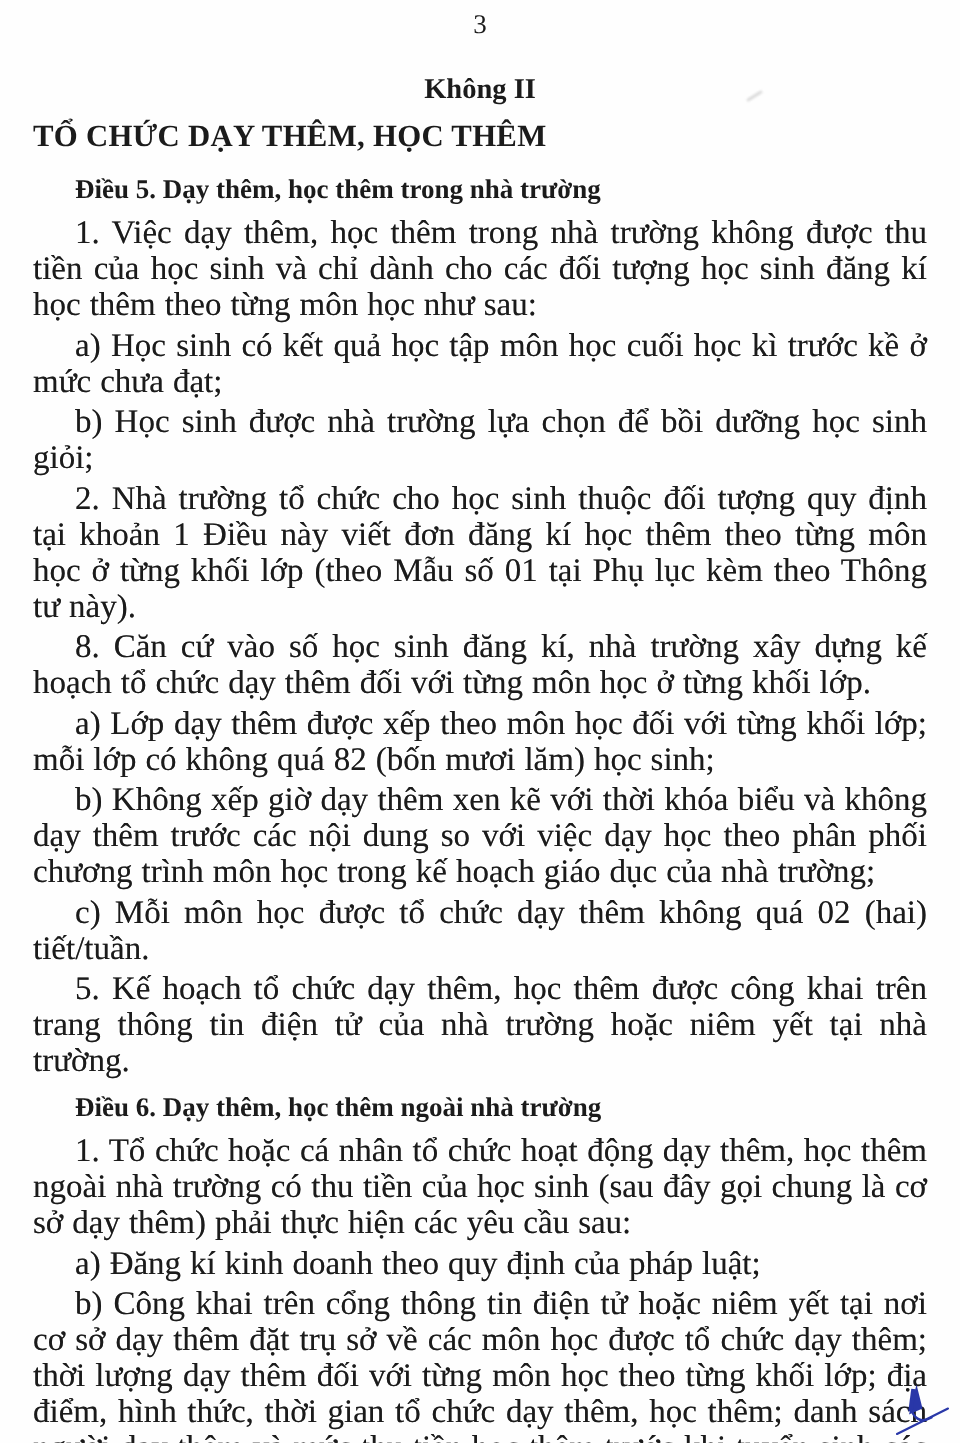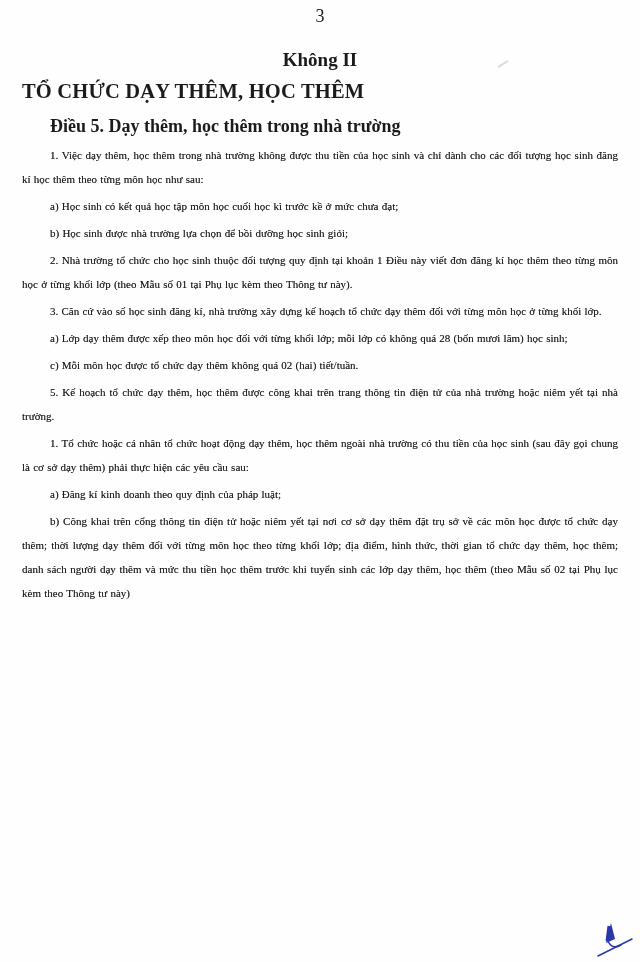--- a/index.html
+++ b/index.html
@@ -47,21 +47,21 @@
   }
   .article-heading {
     font-weight: bold;
     font-size: 18px;
     line-height: 24px;
     text-indent: 28px;
     margin: 7px 0 5px 0;
     text-align: left;
   }
   .para {
-    font-size: 11px;
+    font-size: 22px;
     line-height: 24px;
     text-align: justify;
     text-indent: 28px;
     margin: 0 0 3px 0;
     word-spacing: 0.5px;
     text-shadow: 0 0 0.4px rgba(20,20,20,0.55);
   }
   .smudge-mark {
     position: absolute;
     left: 497px;
@@ -89,24 +89,26 @@
   <div class="content">
     <div class="page-number">3</div>
     <div class="chapter-label">Không II</div>
     <div class="chapter-title">TỔ CHỨC DẠY THÊM, HỌC THÊM</div>
     <div class="articles">
         <h3 class="article-heading">Điều 5. Dạy thêm, học thêm trong nhà trường</h3>
         <p class="para">1. Việc dạy thêm, học thêm trong nhà trường không được thu tiền của học sinh và chỉ dành cho các đối tượng học sinh đăng kí học thêm theo từng môn học như sau:</p>
         <p class="para">a) Học sinh có kết quả học tập môn học cuối học kì trước kề ở mức chưa đạt;</p>
         <p class="para">b) Học sinh được nhà trường lựa chọn để bồi dưỡng học sinh giỏi;</p>
         <p class="para">2. Nhà trường tổ chức cho học sinh thuộc đối tượng quy định tại khoản 1 Điều này viết đơn đăng kí học thêm theo từng môn học ở từng khối lớp (theo Mẫu số 01 tại Phụ lục kèm theo Thông tư này).</p>
-        <p class="para">3. Căn cứ vào số học sinh đăng kí, nhà trường xây dựng kế hoạch tổ chức dạy thêm đối với từng môn học ở từng khối lớp.</p>
-        <p class="para">a) Lớp dạy thêm được xếp theo môn học đối với từng khối lớp; mỗi lớp có không quá 28 (bốn mươi lăm) học sinh;</p>
+        <p class="para">8. Căn cứ vào số học sinh đăng kí, nhà trường xây dựng kế hoạch tổ chức dạy thêm đối với từng môn học ở từng khối lớp.</p>
+        <p class="para">a) Lớp dạy thêm được xếp theo môn học đối với từng khối lớp; mỗi lớp có không quá 82 (bốn mươi lăm) học sinh;</p>
+        <p class="para">b) Không xếp giờ dạy thêm xen kẽ với thời khóa biểu và không dạy thêm trước các nội dung so với việc dạy học theo phân phối chương trình môn học trong kế hoạch giáo dục của nhà trường;</p>
         <p class="para">c) Mỗi môn học được tổ chức dạy thêm không quá 02 (hai) tiết/tuần.</p>
         <p class="para">5. Kế hoạch tổ chức dạy thêm, học thêm được công khai trên trang thông tin điện tử của nhà trường hoặc niêm yết tại nhà trường.</p>
+        <h3 class="article-heading">Điều 6. Dạy thêm, học thêm ngoài nhà trường</h3>
         <p class="para">1. Tổ chức hoặc cá nhân tổ chức hoạt động dạy thêm, học thêm ngoài nhà trường có thu tiền của học sinh (sau đây gọi chung là cơ sở dạy thêm) phải thực hiện các yêu cầu sau:</p>
         <p class="para">a) Đăng kí kinh doanh theo quy định của pháp luật;</p>
         <p class="para">b) Công khai trên cổng thông tin điện tử hoặc niêm yết tại nơi cơ sở dạy thêm đặt trụ sở về các môn học được tổ chức dạy thêm; thời lượng dạy thêm đối với từng môn học theo từng khối lớp; địa điểm, hình thức, thời gian tổ chức dạy thêm, học thêm; danh sách người dạy thêm và mức thu tiền học thêm trước khi tuyển sinh các lớp dạy thêm, học thêm (theo Mẫu số 02 tại Phụ lục kèm theo Thông tư này)</p>
       </div>
   </div>
 
   <div class="smudge-mark"></div>
 
   <svg class="pen-mark" viewBox="0 0 42 46" xmlns="http://www.w3.org/2000/svg">
     <path d="M17,9 L12,29 L21,25 Z" fill="#2937a8"></path>

